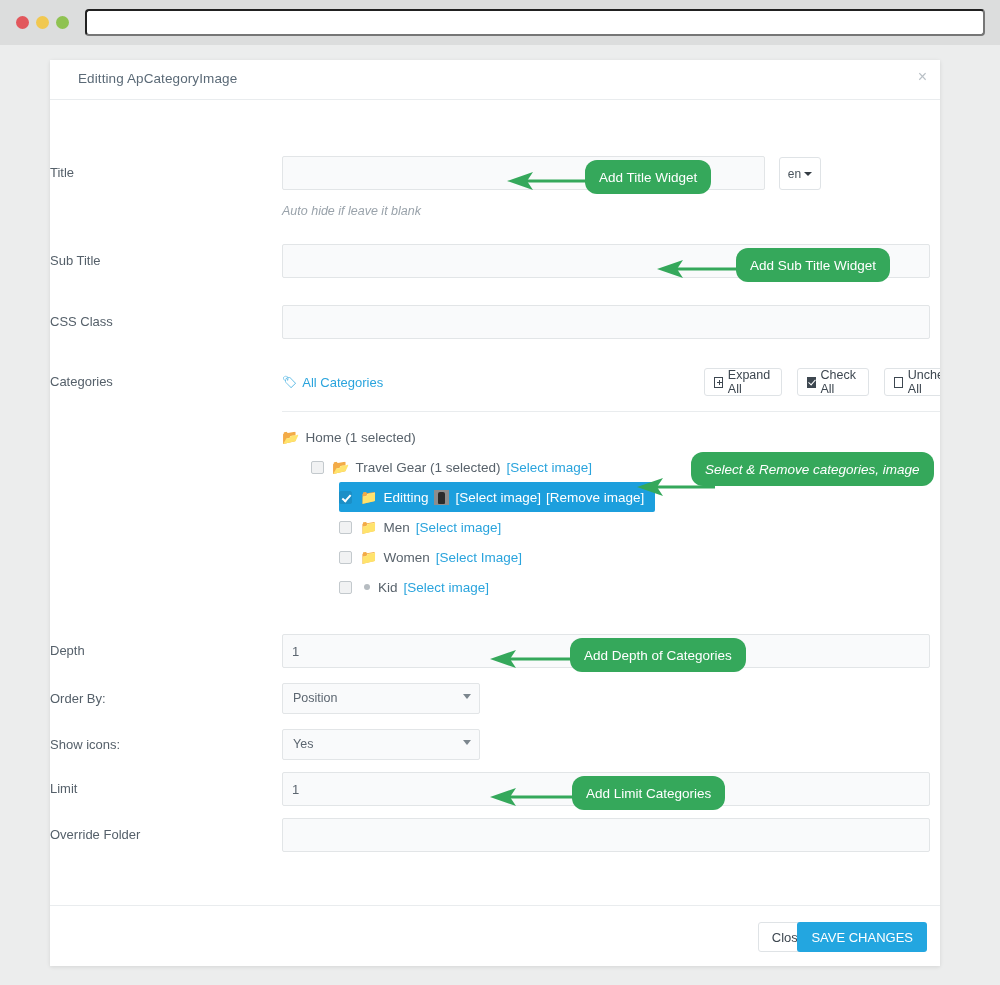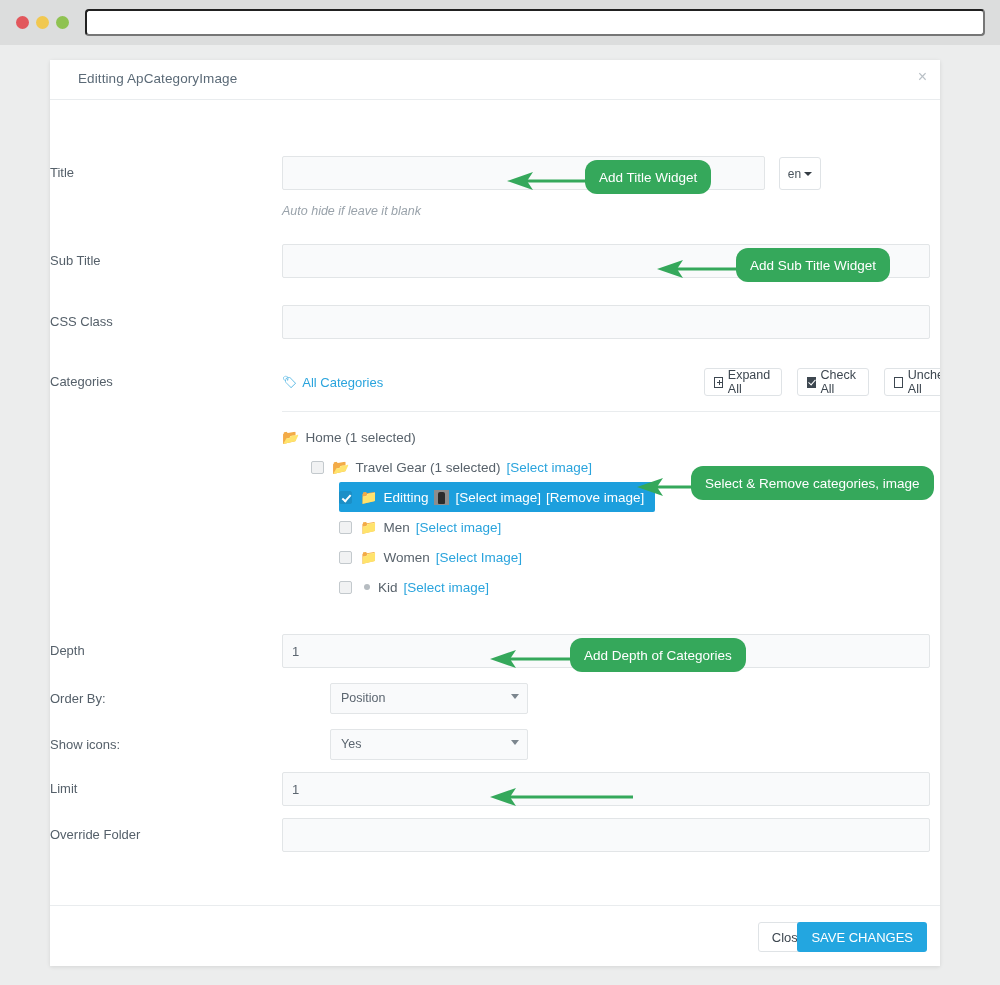--- a/index.html
+++ b/index.html
@@ -137,21 +137,21 @@
     font-family: "Liberation Sans", sans-serif;
   }
   .caret {
     width: 0; height: 0;
     border-left: 4px solid transparent;
     border-right: 4px solid transparent;
     border-top: 4px solid #333b42;
   }
 
   
-  .sel-wrap { position: relative; width: 198px; height: 31px; margin-left: 48px; }
+  .sel-wrap { position: relative; width: 198px; height: 31px; }
   .sel-box {
     width: 198px; height: 31px;
     border: 1px solid #e2e5e7;
     background: #f9fafb;
     border-radius: 2px;
     font-size: 12.5px;
     color: #5c6670;
     line-height: 29px;
     padding-left: 10px;
     cursor: pointer;
@@ -544,32 +544,33 @@
     <svg class="annot-arrow" style="left:605px; top:158px; width:140px;" viewBox="0 0 140 22">
       <path d="M140 11 L22 11" stroke="#35a85b" stroke-width="3" fill="none"></path>
       <path d="M2 11 L28 2 L22 11 L28 20 Z" fill="#35a85b"></path>
     </svg>
     <div class="annot" style="left:686px; top:148px;">Add Sub Title Widget</div>
 
     <svg class="annot-arrow" style="left:585px; top:376px; width:80px;" viewBox="0 0 80 22">
       <path d="M80 11 L22 11" stroke="#35a85b" stroke-width="3" fill="none"></path>
       <path d="M2 11 L28 2 L22 11 L28 20 Z" fill="#35a85b"></path>
     </svg>
-    <div class="annot" style="left:641px; top:366px;">Select &amp; Remove categories, image</div>
+    <div class="annot" style="left:641px; top:352px;font-style:italic;">Select &amp; Remove categories, image</div>
 
     <svg class="annot-arrow" style="left:438px; top:548px; width:145px;" viewBox="0 0 145 22">
       <path d="M145 11 L22 11" stroke="#35a85b" stroke-width="3" fill="none"></path>
       <path d="M2 11 L28 2 L22 11 L28 20 Z" fill="#35a85b"></path>
     </svg>
     <div class="annot" style="left:520px; top:538px;">Add Depth of Categories</div>
 
     <svg class="annot-arrow" style="left:438px; top:686px; width:145px;" viewBox="0 0 145 22">
       <path d="M145 11 L22 11" stroke="#35a85b" stroke-width="3" fill="none"></path>
       <path d="M2 11 L28 2 L22 11 L28 20 Z" fill="#35a85b"></path>
     </svg>
+    <div class="annot" style="left:522px; top:676px;">Add Limit Categories</div>
 
   </div>
 
   <div class="modal-footer">
     <button class="btn-close">Close</button>
     <button class="btn-save">SAVE CHANGES</button>
   </div>
 </div>
 
 </body></html>

